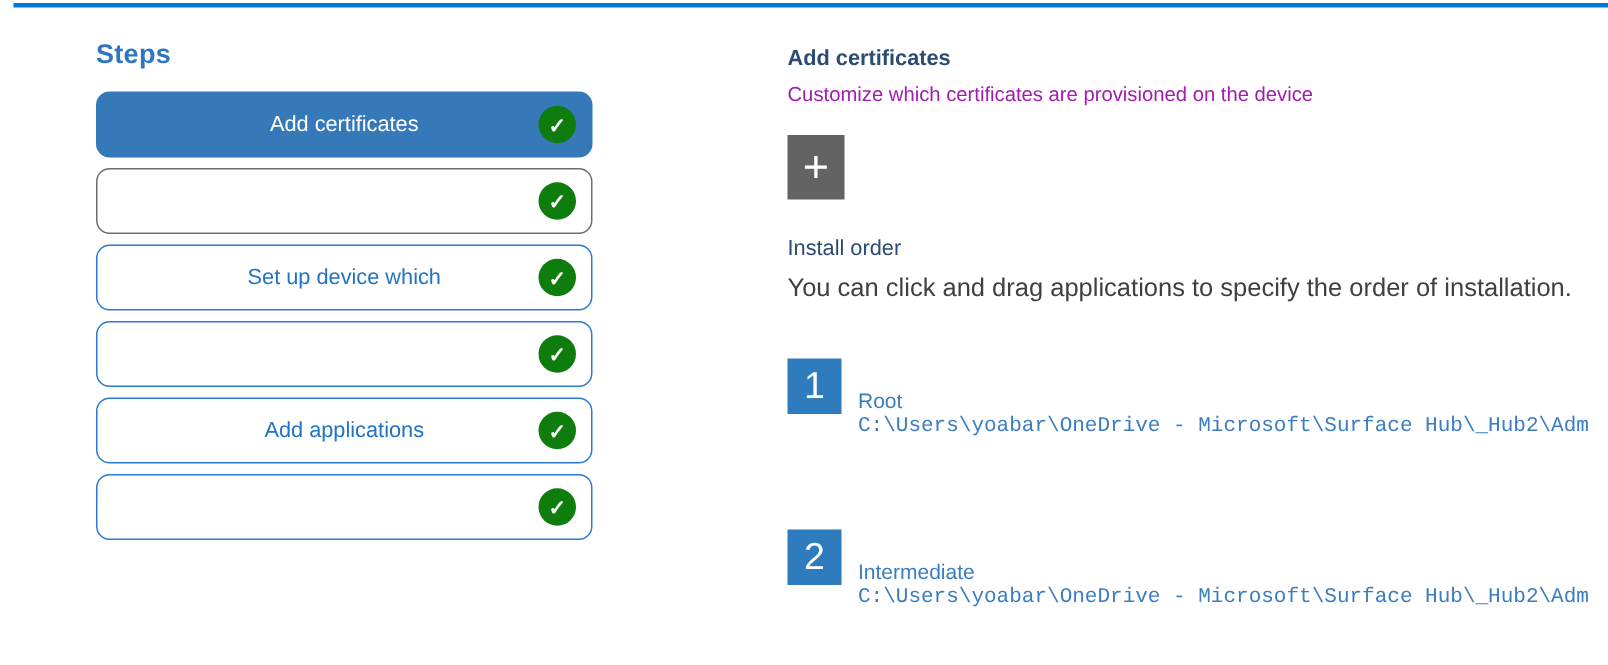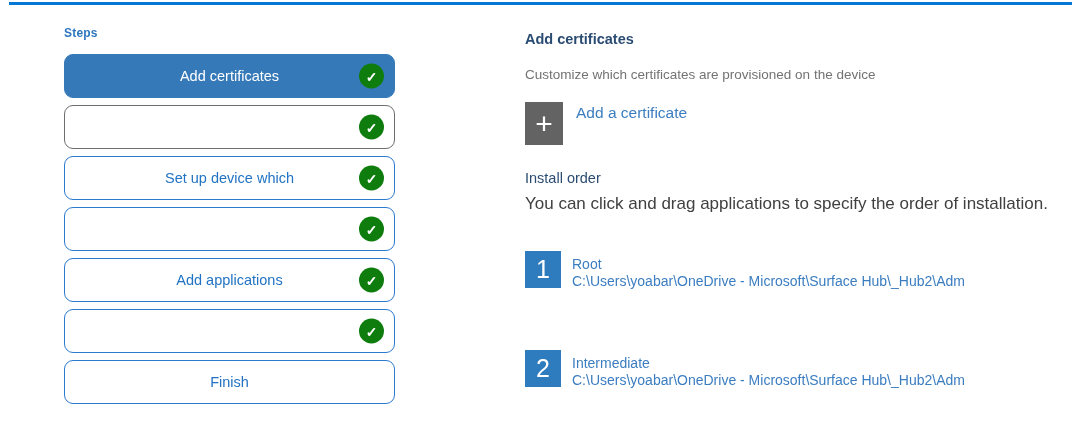--- a/index.html
+++ b/index.html
@@ -7,21 +7,21 @@
   body { font-family: "Liberation Sans", sans-serif; position: relative; }
 
   .top-bar {
     position: absolute; top: 2px; left: 9px; right: 0; height: 3px;
     background: #0078d4;
   }
 
   
   .steps-col { position: absolute; left: 64px; top: 26px; width: 331px; }
   .steps-title {
-    color: #2e77c0; font-size: 12px; font-weight: bold; margin-bottom: 14px;
+    color: #2e77c0; font-size: 18px; font-weight: bold; margin-bottom: 14px;
     letter-spacing: 0.2px;
   }
   .step-btn {
     position: relative; width: 331px; height: 44px; margin-bottom: 7px;
     border-radius: 9px; border: 1px solid #2a7ad0; background: #ffffff;
     display: flex; align-items: center; justify-content: center;
     font-size: 14.5px; color: #2273c3; cursor: pointer;
   }
   .step-btn.selected {
     background: #3579b8; border-color: #3579b8; color: #ffffff;
@@ -31,44 +31,44 @@
   .check {
     position: absolute; right: 10px; top: 50%; transform: translateY(-50%);
     width: 25px; height: 25px; border-radius: 50%;
     background: #0e7d0e; color: #ffffff; font-size: 14px; font-weight: bold;
     display: flex; align-items: center; justify-content: center;
   }
 
   
   .content-col { position: absolute; left: 525px; top: 31px; width: 540px; }
   .content-title { color: #2b4c72; font-size: 14.5px; font-weight: bold; }
-  .content-subtitle { color: #737373; font-size: 13.5px; margin-top: 20px; }
+  .content-subtitle { color: #a21caf; font-size: 13.5px; margin-top: 8px; }
 
   .add-row { display: flex; align-items: flex-start; margin-top: 20px; }
   .plus-tile {
     width: 38px; height: 43px; background: #636363; color: #ffffff;
     display: flex; align-items: center; justify-content: center;
     font-size: 30px; font-weight: 300; line-height: 1; cursor: pointer;
   }
   .add-label { color: #3b7dc0; font-size: 15.5px; margin-left: 13px; margin-top: 2px; }
 
   .install-title { color: #2b4c72; font-size: 14.5px; font-weight: normal; margin-top: 25px; }
   .install-desc { color: #404040; font-size: 17px; margin-top: 8px; }
 
   .order-item { display: flex; align-items: flex-start; cursor: grab; }
   .order-item.first { margin-top: 37px; }
   .order-item.second { margin-top: 60px; }
   .order-num {
     width: 36px; height: 37px; background: #2e7cbd; color: #ffffff;
     font-size: 25px; display: flex; align-items: center; justify-content: center;
     flex-shrink: 0;
   }
-  .order-text { margin-left: 11px; margin-top: 5px; }
+  .order-text { margin-left: 11px; margin-top: 20px; }
   .order-name { color: #3b7dc0; font-size: 14px; line-height: 17px; }
-  .order-path { color: #3b7dc0; font-size: 14px; line-height: 17px; white-space: nowrap; }
+  .order-path { color: #3b7dc0; font-size: 14px; line-height: 17px; white-space: nowrap; font-family: Liberation Mono, monospace; }
 </style>
 </head>
 <body>
 
 <div class="top-bar"></div>
 
 <div class="steps-col">
   <div class="steps-title">Steps</div>
 
   <div class="step-btn selected">
@@ -91,34 +91,30 @@
 
   <div class="step-btn">
     <span class="step-label">Add applications</span>
     <span class="check">✓</span>
   </div>
 
   <div class="step-btn">
     <span class="check">✓</span>
   </div>
 
-  <div class="step-btn">
-    <span class="step-label">Finish</span>
-  </div>
 </div>
 
 <div class="content-col">
   <div class="content-title">Add certificates</div>
   <div class="content-subtitle">Customize which certificates are provisioned on the device</div>
 
   <div class="add-row">
     <div class="plus-tile">
       <span>+</span>
     </div>
-    <div class="add-label">Add a certificate</div>
   </div>
 
   <div class="install-title">Install order</div>
   <div class="install-desc">You can click and drag applications to specify the order of installation.</div>
 
   <div class="order-item first">
     <div class="order-num">1</div>
     <div class="order-text">
       <div class="order-name">Root</div>
       <div class="order-path">C:\Users\yoabar\OneDrive - Microsoft\Surface Hub\_Hub2\Adm</div>

